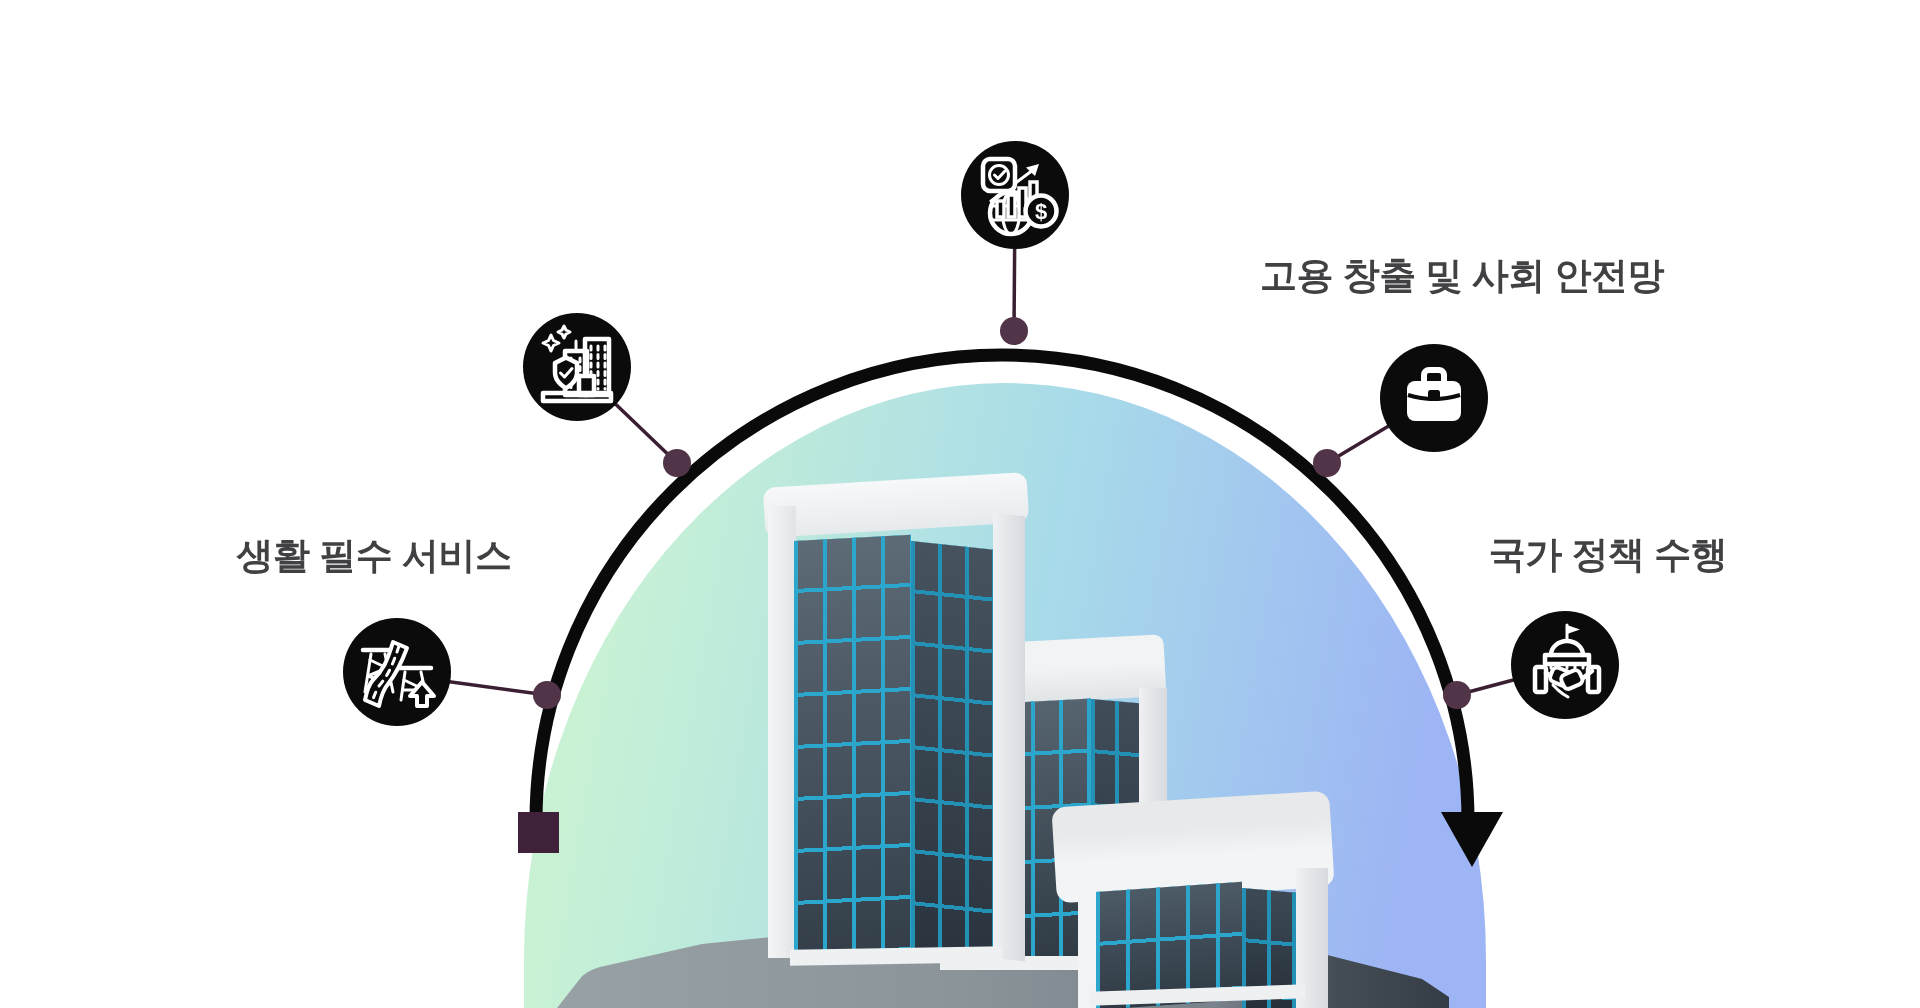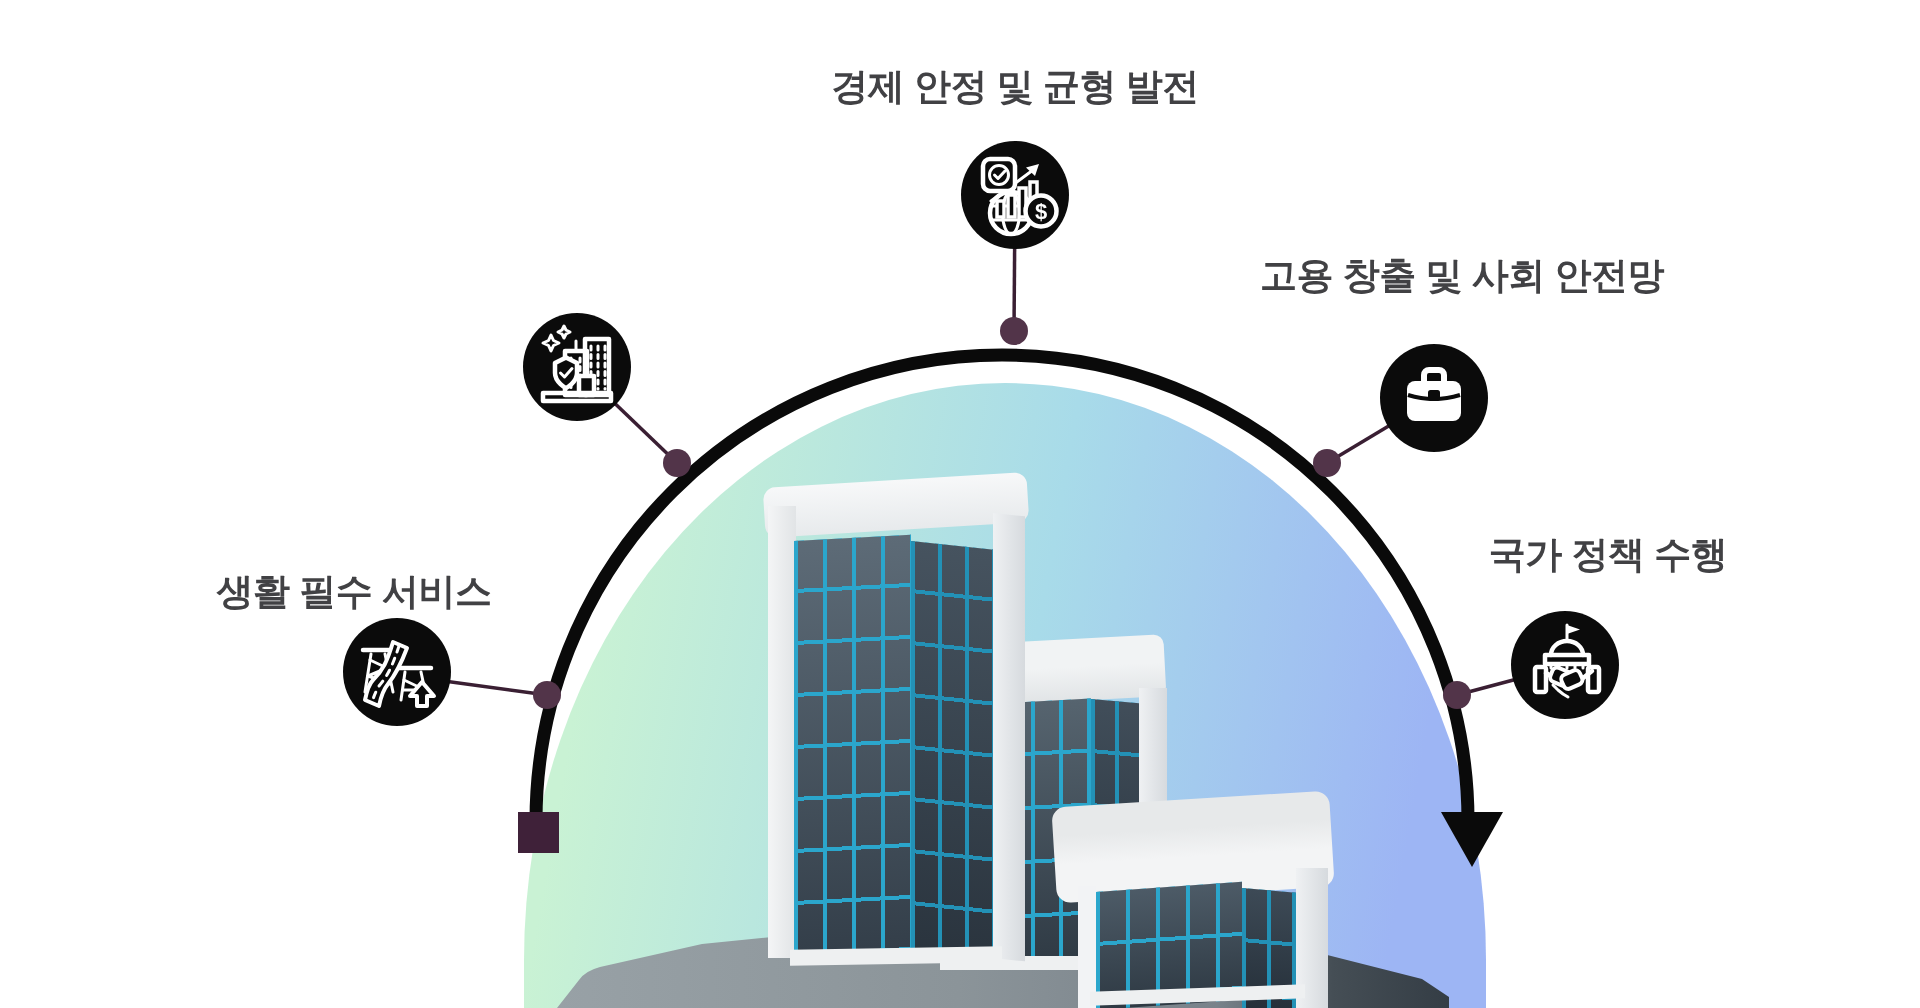--- a/index.html
+++ b/index.html
@@ -80,21 +80,21 @@
               font-size:37px;font-weight:700;color:#414144;letter-spacing:-0.5px;}
 
   #icon-economy{left:961px;top:141px;}
   #icon-market{left:523px;top:313px;}
   #icon-services{left:343px;top:618px;}
   #icon-employment{left:1380px;top:344px;}
   #icon-policy{left:1511px;top:611px;}
 
   #label-economy{left:1015px;top:62px;}
   #label-market{left:593px;top:231px;}
-  #label-services{left:354px;top:531px;margin-top:36px;}
+  #label-services{left:374px;top:531px;}
   #label-employment{left:1462px;top:251px;}
   #label-policy{left:1608px;top:530px;}
 
   .stroke-art{fill:none;stroke:#ffffff;stroke-width:4.5;stroke-linecap:round;stroke-linejoin:round;}
   .thin-art{fill:none;stroke:#ffffff;stroke-width:3;stroke-linecap:round;stroke-linejoin:round;}
 </style>
 </head>
 <body>
 
 <div id="stage">
@@ -220,18 +220,17 @@
       <path d="M40 53 V57 M48 53 V57 M56 53 V57 M64 53 V57 M72 53 V57" class="thin-art"></path>
       <rect x="24" y="56" width="11" height="25" rx="2" class="stroke-art"></rect>
       <rect x="77" y="56" width="11" height="25" rx="2" class="stroke-art"></rect>
       <path d="M35 62 l13 8 M81 60 l-14 11" class="stroke-art"></path>
       <rect x="40" y="58" width="19" height="15" rx="5" transform="rotate(22 49 65)" fill="#0b0b0b" stroke="#ffffff" stroke-width="4"></rect>
       <rect x="51" y="61" width="20" height="15" rx="5" transform="rotate(-24 61 69)" fill="#0b0b0b" stroke="#ffffff" stroke-width="4"></rect>
       <path d="M42 74 l5 5 M47 79 l5 4 M52 83 l5 3" class="thin-art"></path>
     </svg>
   </div>
 
-  <div class="node-label" id="label-economy">경제 안정 및 균형 발전</div>
   <div class="node-label" id="label-services">생활 필수 서비스</div>
   <div class="node-label" id="label-policy">국가 정책 수행</div>
   <div class="node-label" id="label-employment">고용 창출 및 사회 안전망</div>
 
 </div>
 
 </body></html>

